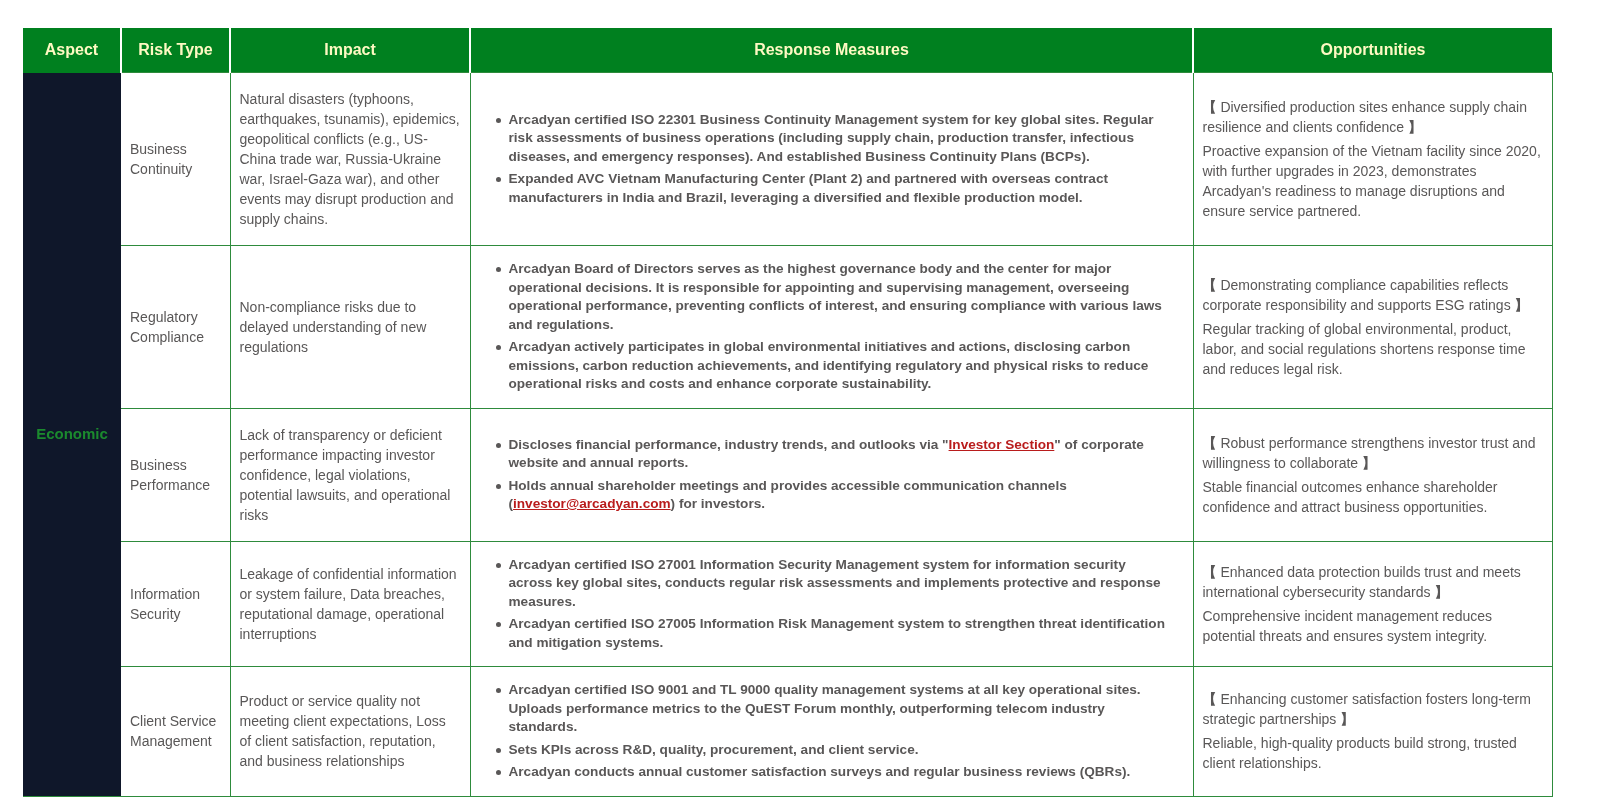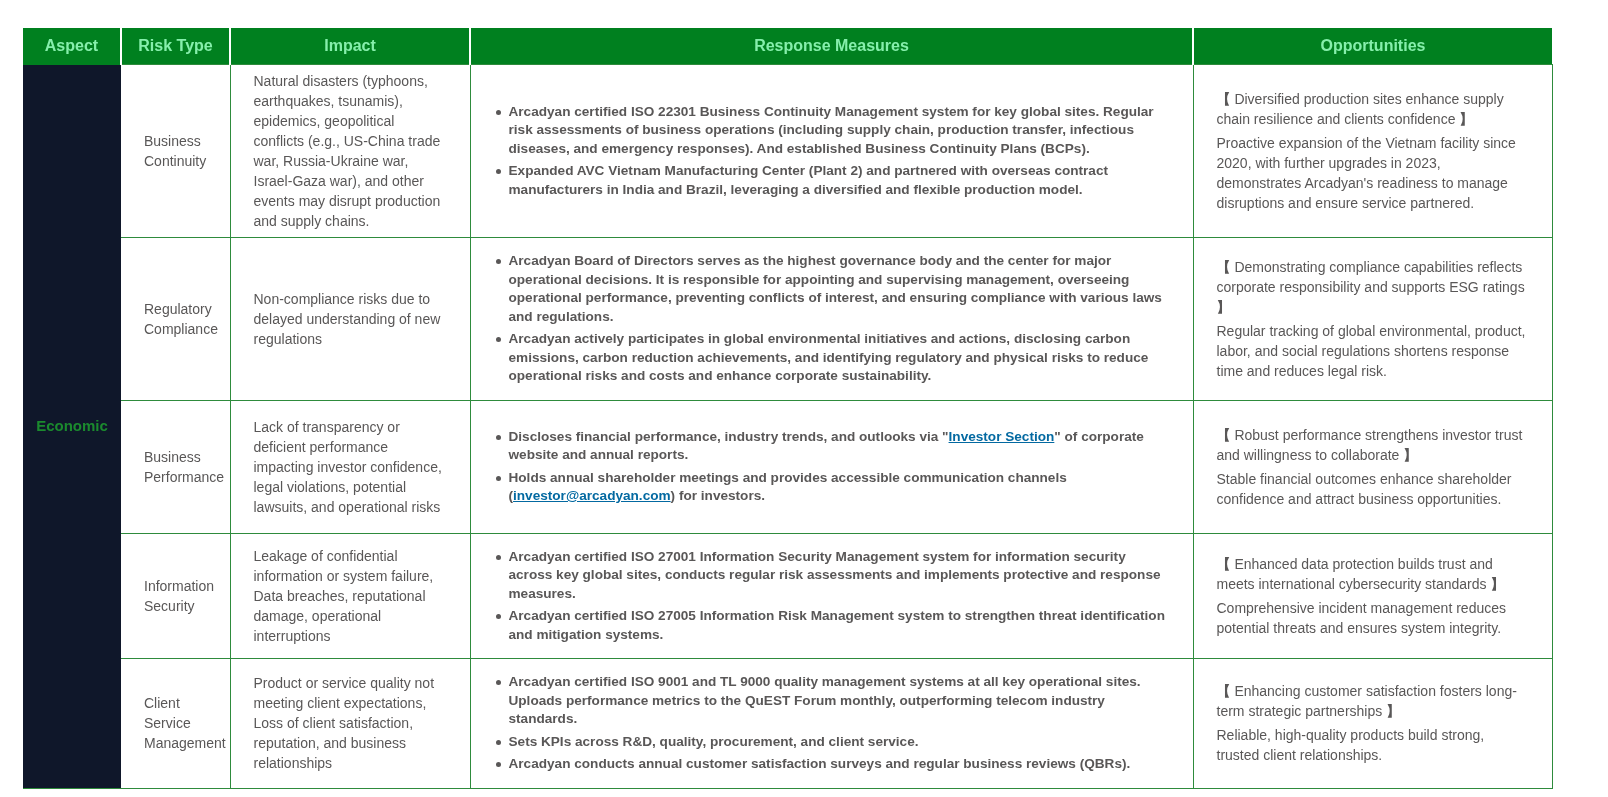--- a/index.html
+++ b/index.html
@@ -26,36 +26,36 @@
       line-height: 20px;
     }
     .risk-table col.c-aspect { width: 98px; }
     .risk-table col.c-risk { width: 109px; }
     .risk-table col.c-impact { width: 240px; }
     .risk-table col.c-response { width: 723px; }
     .risk-table col.c-opp { width: 359px; }
 
     .risk-table th {
       background: #00801f;
-      color: #86efac;
+      color: #fef9c3;
       font-weight: bold;
       font-size: 16px;
-      height: 36px;
+      height: 44px;
       padding: 0;
       text-align: center;
       border-left: 2px solid #ffffff;
       border-right: 2px solid #ffffff;
     }
     .risk-table th:first-child { border-left: none; }
     .risk-table th:last-child { border-right: none; }
 
     .risk-table td {
       border: 1px solid #2e8b3c;
       vertical-align: middle;
-      padding: 0 23px;
+      padding: 0 9px;
     }
     .risk-table td.aspect-cell {
       background: #0f172a;
       color: #1b8a2e;
       font-weight: bold;
       font-size: 15px;
       text-align: center;
       border-top: none;
       border-left: none;
       border-right: none;
@@ -96,21 +96,21 @@
       content: "";
       position: absolute;
       left: 1px;
       top: 7px;
       width: 5px;
       height: 5px;
       border-radius: 50%;
       background: #595757;
     }
     a.inline-link {
-      color: #0369a1;
+      color: #b91c1c;
       text-decoration: underline;
     }
     .opp-heading {
       display: block;
       margin-bottom: 4px;
     }
     .opp-body {
       display: block;
     }
     .bracket {

